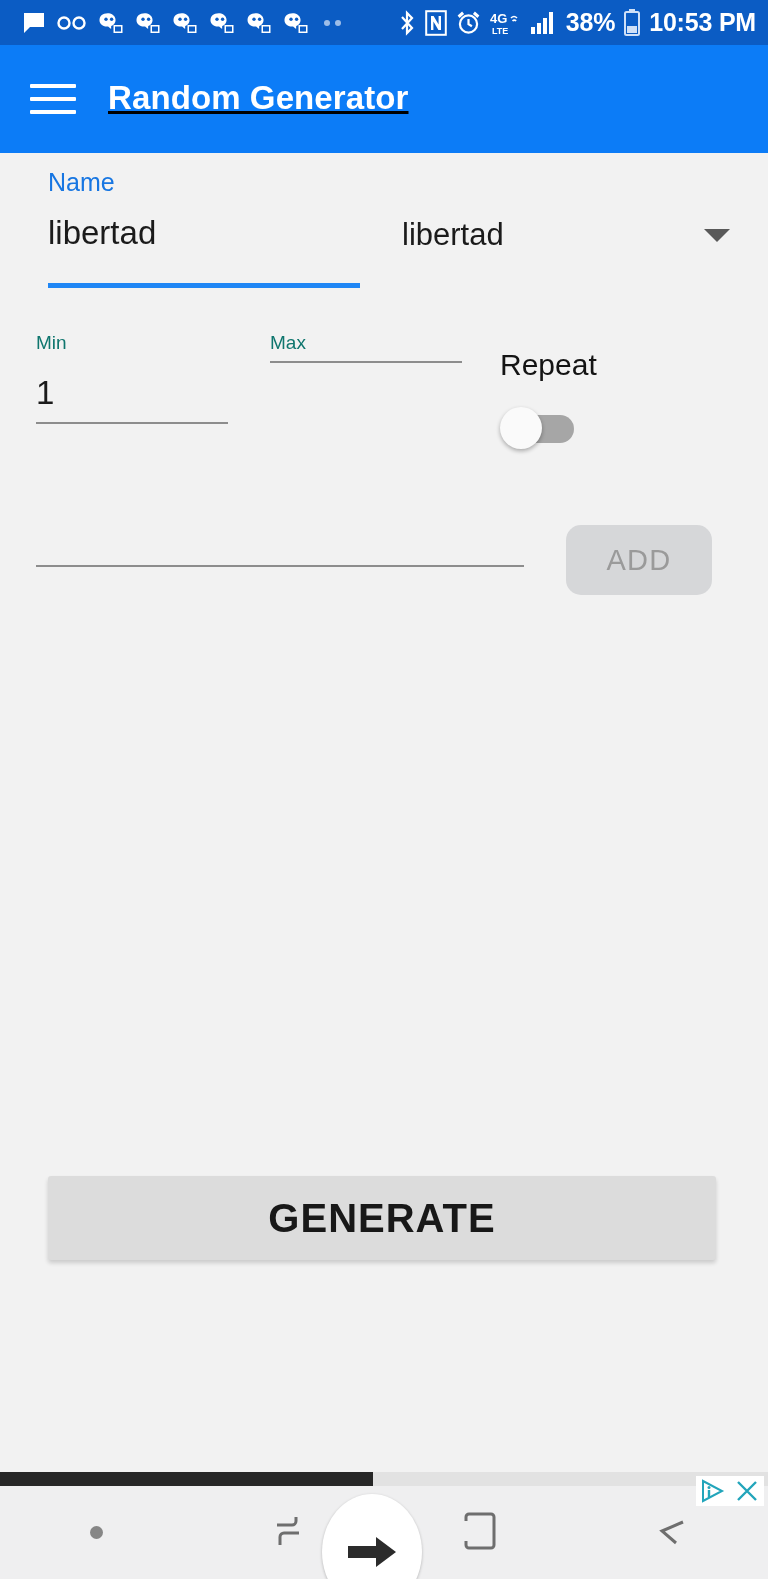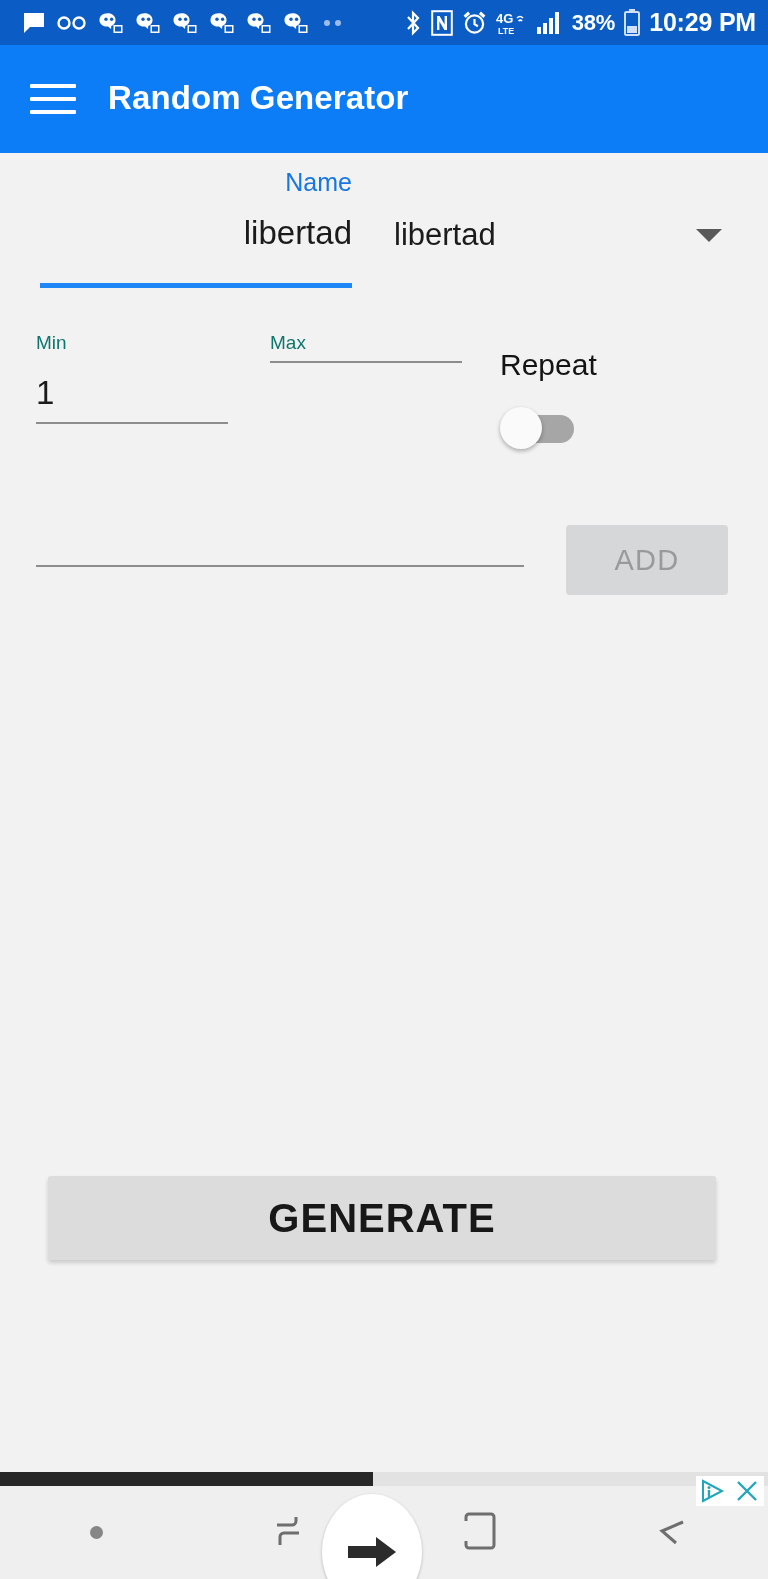--- a/index.html
+++ b/index.html
@@ -19,43 +19,43 @@
     padding: 0 12px 0 22px;
     color: #ffffff;
   }
   .status-left { display: flex; align-items: center; gap: 11px; }
   .status-right { display: flex; align-items: center; gap: 9px; margin-left: auto; }
   .sicon { display: inline-flex; align-items: center; justify-content: center;
            height: 26px; color: #fff; }
   .sicon svg { display: block; }
   .dots-icon { display: flex; gap: 5px; align-items: center; padding: 0 4px; }
   .dots-icon i { width: 6px; height: 6px; border-radius: 50%; background: #9dbde8; display: block; }
-  .battery-pct { font-size: 22px; font-weight: 600; letter-spacing: -0.2px; }
+  .battery-pct { font-size: 25px; font-weight: 600; letter-spacing: -0.2px; }
   .clock { font-size: 25px; font-weight: 600; letter-spacing: -0.2px; }
 
   
   .app-bar {
     position: absolute; top: 45px; left: 0; width: 768px; height: 108px;
     background: #0c7cf7;
     display: flex; align-items: center;
   }
   .hamburger { width: 46px; height: 36px; margin-left: 30px; margin-right: 32px;
                display: flex; flex-direction: column; justify-content: center; gap: 9px;
                cursor: pointer; }
   .hamburger span { display: block; height: 4px; background: #fff; border-radius: 1px; }
-  .app-titles { display: flex; flex-direction: row; margin-top: -2px; }
+  .app-titles { display: flex; flex-direction: row; margin-top: -2px; text-decoration: underline; }
   .app-title { font-size: 33px; font-weight: bold; color: #ffffff; line-height: 1.15; letter-spacing: 0.1px; }
   .app-subtitle { font-size: 26px; color: #bfd9fb; line-height: 1.25; margin-top: 3px; }
   .appbar-shadow { position: absolute; top: 153px; left: 0; width: 768px; height: 5px;
                    background: linear-gradient(to bottom, rgba(0,0,0,0.16), rgba(0,0,0,0)); }
 
   
   .content { position: absolute; top: 153px; left: 0; width: 768px; bottom: 0; background: #f2f2f2; }
 
-  .row-name { position: absolute; top: 17px; left: 4px; width: 648px; height: 120px; text-align: right; }
+  .row-name { position: absolute; top: 17px; left: 12px; width: 648px; height: 120px; }
   .field-name { position: absolute; left: 36px; top: 0; width: 312px; }
   .name-label { font-size: 25px; color: #1776e2; line-height: 1; }
   .name-value { font-size: 33px; color: #1b1b1b; margin-top: 20px; line-height: 1.1; }
   .name-underline { position: absolute; left: 36px; top: 113px; width: 312px; height: 5px; background: #1f86f5; }
 
   .dropdown { position: absolute; left: 390px; top: 47px; width: 340px;
               display: flex; align-items: center; justify-content: space-between; cursor: pointer; }
   .dropdown-value { font-size: 31px; color: #1b1b1b; }
   .caret { width: 0; height: 0; border-left: 13px solid transparent; border-right: 13px solid transparent;
            border-top: 13px solid #595959; margin-right: 12px; }
@@ -73,22 +73,22 @@
   .switch { position: relative; margin-top: 30px; width: 74px; height: 36px; cursor: pointer; }
   .switch-track { position: absolute; left: 18px; top: 5px; width: 56px; height: 28px;
                   background: #a6a6a6; border-radius: 14px; }
   .switch-thumb { position: absolute; left: 0; top: 0; width: 42px; height: 42px; border-radius: 50%;
                   background: #fafafa; box-shadow: 0 2px 4px rgba(0,0,0,0.3); top: -3px; }
 
   .row-ignored { position: absolute; top: 372px; left: 0; width: 768px; }
   .ignored-field { position: absolute; left: 36px; top: 22px; width: 488px; }
   .ignored-placeholder { font-size: 32px; color: #9b9b9b; line-height: 1.1; }
   .ignored-underline { height: 2px; background: #8d8d8d; margin-top: 18px; }
-  .add-button { position: absolute; left: 566px; top: 0; width: 162px; height: 70px;
-                background: #d6d7d9; border: none; border-radius: 4px; cursor: pointer;
+  .add-button { position: absolute; left: 566px; top: 0; width: 146px; height: 70px;
+                background: #d6d7d9; border: none; border-radius: 15px; cursor: pointer;
                 font-family: "Liberation Sans", sans-serif; font-size: 29px; color: #9a9a9a;
                 letter-spacing: 1.2px; font-weight: 500; }
 
   
   .generate-button {
     position: absolute; left: 48px; top: 1023px; width: 668px; height: 84px;
     background: #dcdcdc; border: none; border-radius: 3px; cursor: pointer;
     font-family: "Liberation Sans", sans-serif; font-size: 40px; font-weight: bold;
     color: #181818; letter-spacing: 1px;
     box-shadow: 0 3px 4px rgba(0,0,0,0.16);
@@ -236,21 +236,21 @@
         </svg>
       </span>
       <span class="battery-pct">38%</span>
       <span class="sicon">
         <svg width="16" height="27" viewBox="0 0 16 27">
           <rect x="5" y="0" width="6" height="3" fill="#cfe0f7"></rect>
           <rect x="1" y="3" width="14" height="23" rx="1.5" fill="none" stroke="#cfe0f7" stroke-width="2"></rect>
           <rect x="3" y="17" width="10" height="7" fill="#cfe0f7"></rect>
         </svg>
       </span>
-      <span class="clock">10:29 PM</span>
+      <span class="clock">10:53 PM</span>
     </div>
   </div>
 
   <div class="app-bar">
     <div class="hamburger">
       <span></span>
         <span></span>
         <span></span>
     </div>
     <div class="app-titles">

